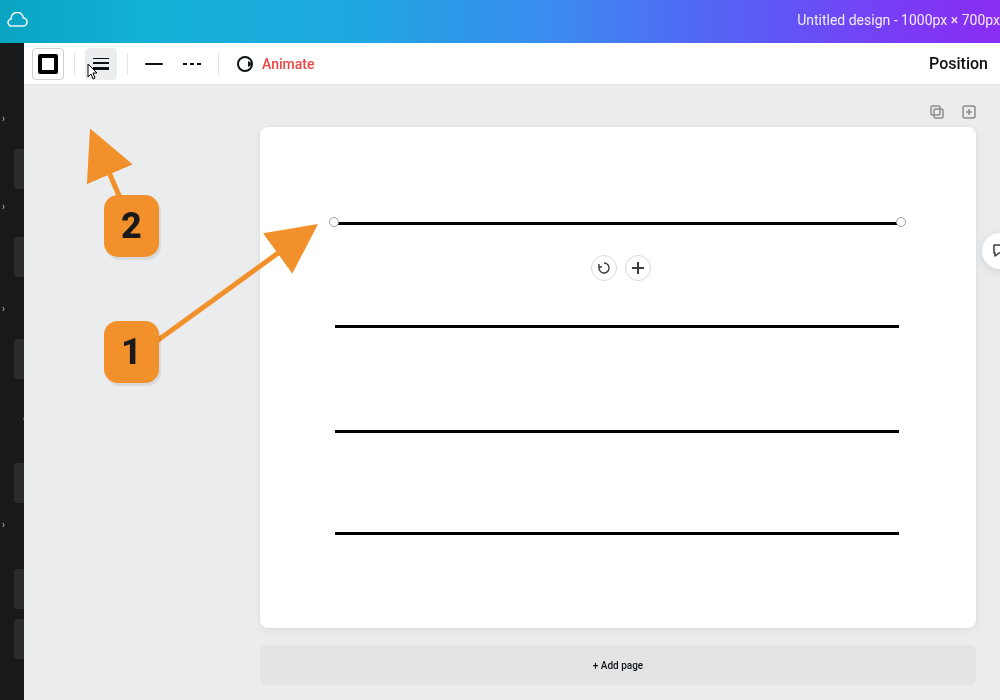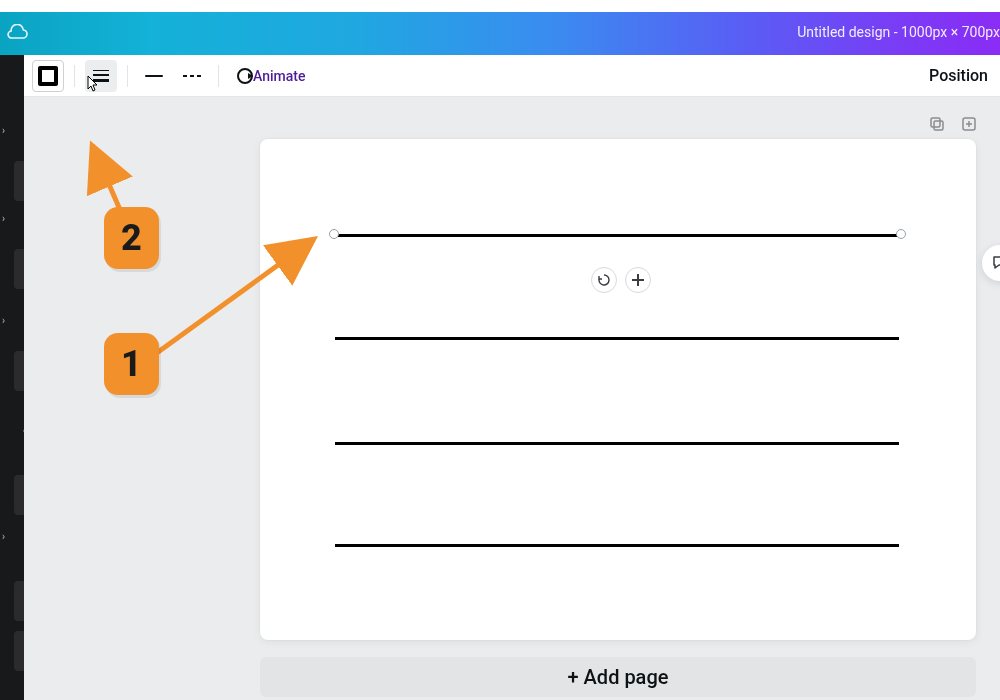--- a/index.html
+++ b/index.html
@@ -7,21 +7,20 @@
   
   
   .topbar {
     height: 43px;
     background: linear-gradient(90deg, #0aa4c2 0%, #14b1d8 15%, #1fa8e0 35%, #3a8cf0 55%, #5a5cf5 75%, #7a3cf5 90%, #8a2cf5 100%);
     display: flex;
     align-items: center;
     color: #fff;
     font-size: 14px;
     position: relative;
-    margin-top: 12px;
   }
   .cloud-icon {
     position: absolute;
     left: 6px;
     top: 12px;
     color: rgba(255,255,255,.9);
   }
   .title-text {
     position: absolute;
     right: 0;
@@ -94,21 +93,21 @@
     display:flex;align-items:center;justify-content:center;
     color:#0d1216;
   }
   .icon-btn.selected { background:#ecedef; }
   .line-weight-icon { display:flex;flex-direction:column;gap:3px;align-items:center;justify-content:center; width:18px; }
   .line-weight-icon span:nth-child(1){height:1px;width:16px;background:#0d1216;}
   .line-weight-icon span:nth-child(2){height:2px;width:16px;background:#0d1216;}
   .line-weight-icon span:nth-child(3){height:3px;width:16px;background:#0d1216;}
   .solid-line { width:18px;height:2px;background:#0d1216;border-radius:1px; }
   .dash-line { width:18px;height:2px;background:repeating-linear-gradient(90deg,#0d1216 0 4px,transparent 4px 7px); }
-  .animate-btn { display:flex;align-items:center;gap:0;padding:0 8px;height:32px;border-radius:4px;color:#4c1d95;font-size:14px;font-weight:500; }
+  .animate-btn { display:flex;align-items:center;gap:9px;padding:0 8px;height:32px;border-radius:4px;color:#ef4444;font-size:14px;font-weight:500; }
   .animate-icon { width:16px;height:16px;border:2px solid #0d1216;border-radius:50%;position:relative; }
   .animate-icon::after{content:"";position:absolute;right:-2px;top:3px;width:0;height:0;border-left:5px solid #0d1216;border-top:3px solid transparent;border-bottom:3px solid transparent;}
   .position-btn { position:absolute; right:6px; font-size:16px; font-weight:500; color:#0d1216; padding:0 6px;height:32px;display:flex;align-items:center; }
 
   
   .stage {
     flex:1;
     position:relative;
     overflow:hidden;
   }
@@ -173,21 +172,21 @@
   
   .add-page {
     position:absolute;
     left: 236px;
     top: 560px;
     width: 716px;
     height: 40px;
     background:#e3e4e6;
     border-radius:6px;
     display:flex;align-items:center;justify-content:center;
-    color:#0d1216;font-size:20px;font-weight:500;
+    color:#0d1216;font-size:10px;font-weight:500;
   }
 
   
   .anno-badge {
     position:absolute;
     background:#f2912b;
     color:#1a1a1a;
     font-weight:800;
     font-size:36px;
     border-radius:14px;

